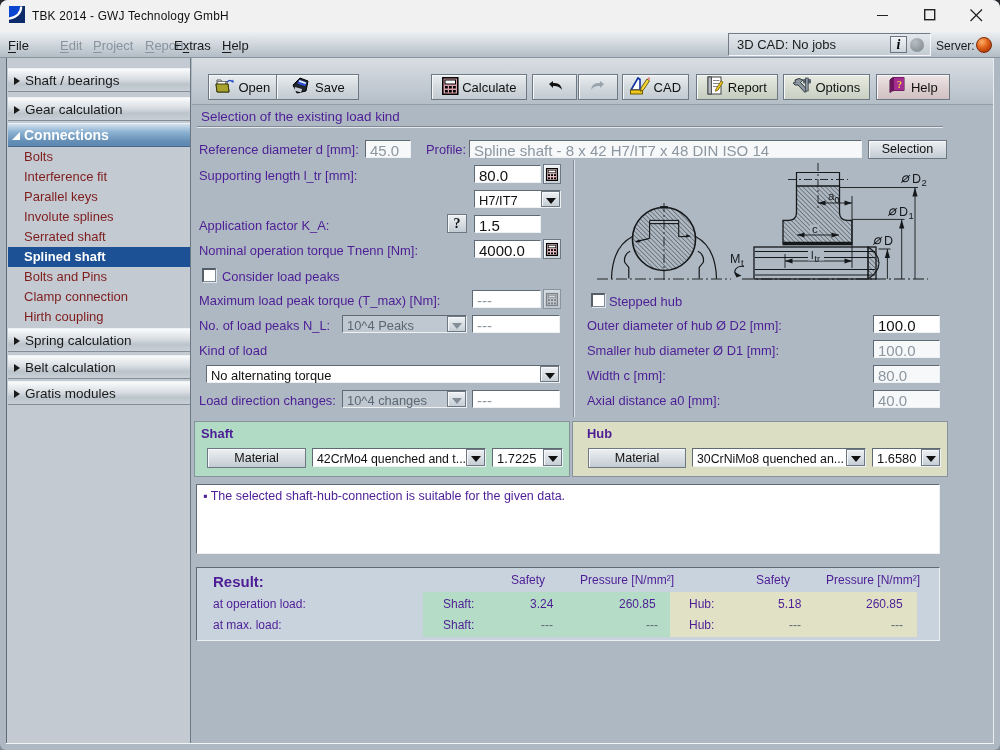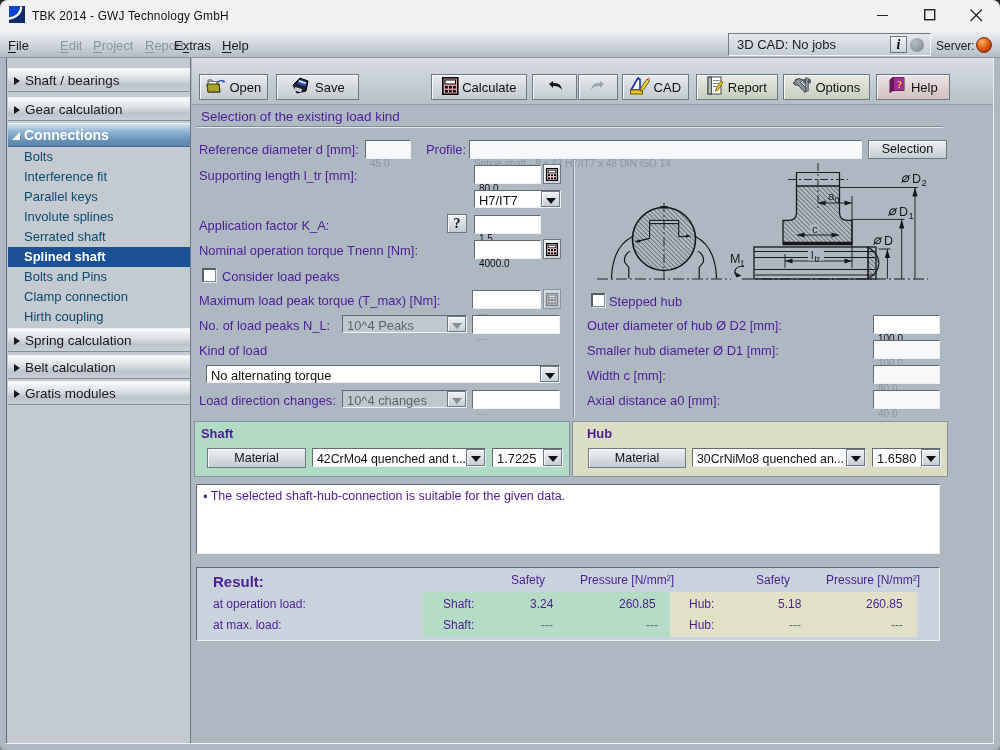--- a/index.html
+++ b/index.html
@@ -41,38 +41,38 @@
   border-top:1px solid #eef1f4; border-bottom:1px solid #848e98;
   font-size:13px; font-weight:bold; color:#1a1a1a; line-height:23px; }
 .navhdr .arr { display:inline-block; width:0; height:0; border-left:6px solid #1a1a1a;
   border-top:4px solid transparent; border-bottom:4px solid transparent; margin:0 5px 0 6px; }
 .navhdr .lbl { font-weight:normal; font-size:13.5px; }
 #hdr-conn { font-size:14px; background:linear-gradient(180deg,#d4e2ee 0%,#8fb4d4 35%,#638db4 80%,#5d88b0 100%);
   color:#fff; border-bottom:1px solid #46698c; }
 #hdr-conn .arr2 { display:inline-block; width:0; height:0; border-bottom:8px solid #fff;
   border-left:8px solid transparent; margin:0 4px 0 4px; }
 .navitem { position:absolute; left:1px; width:182px; height:20px; font-size:13px;
-  color:#0c4a6e; line-height:20px; padding-left:16px; }
+  color:#7f1d1d; line-height:20px; padding-left:16px; }
 .navsel { background:#1d5195; color:#fff; font-weight:bold; }
 
 #toolbar { position:absolute; left:192px; top:58px; width:801px; height:47px;
   background:linear-gradient(180deg,#d9dee3 0%,#c3cbd3 60%,#b4bec7 100%);
   border-bottom:1px solid #939da7; }
 .tbtn { position:absolute; top:74px; height:26px; border:1px solid #6d7883;
   background:linear-gradient(180deg,#e9edf0 0%,#d3dade 50%,#c2cbd2 100%);
   box-shadow:inset 1px 1px 0 #f6f8fa;
   font-size:13px; color:#111; text-align:center; }
 .tbtn span.cap { vertical-align:middle; }
 
 #content { position:absolute; left:192px; top:106px; width:801px; height:637px; background:#aeb8c2; }
 .lbl12 { position:absolute; font-size:12.9px; color:#4c1d95; white-space:nowrap; }
-.inp { position:absolute; height:18px; background:#fff; font-size:10px; color:#111;
+.inp { position:absolute; height:18px; background:#fff; font-size:15px; color:#111;
   border-top:1px solid #5f6a74; border-left:1px solid #5f6a74;
   border-bottom:1px solid #eef1f4; border-right:1px solid #eef1f4;
-  padding:17px 0 0 4px; }
+  padding:1px 0 0 4px; }
 .inp.dis { background:#f6f8f9; color:#8d97a1; }
 .inp.gtxt { color:#8d97a1; }
 .combo { position:absolute; height:18px; background:#fff; font-size:12.9px;
   border-top:1px solid #5f6a74; border-left:1px solid #5f6a74;
   border-bottom:1px solid #eef1f4; border-right:1px solid #eef1f4;
   font-size:12.9px; color:#111; }
 .combo .ctxt { position:absolute; left:4px; top:1.5px; white-space:nowrap; }
 .cbtn { position:absolute; right:0; top:0; width:19px; height:100%;
   background:linear-gradient(180deg,#eef1f4,#c6cfd6); border:1px solid #6d7883;
   box-shadow:inset 1px 1px 0 #f6f8fa; }
@@ -141,21 +141,21 @@
     <div class="navitem navsel" style="top:189px">Splined shaft</div>
     <div class="navitem" style="top:209px">Bolts and Pins</div>
     <div class="navitem" style="top:229px">Clamp connection</div>
     <div class="navitem" style="top:249px">Hirth coupling</div>
     <div class="navhdr" style="top:270px"><span class="arr"></span><span class="lbl">Spring calculation</span></div>
     <div class="navhdr" style="top:297px"><span class="arr"></span><span class="lbl">Belt calculation</span></div>
     <div class="navhdr" style="top:323px"><span class="arr"></span><span class="lbl">Gratis modules</span></div>
   </div>
 
   <div id="toolbar"></div>
-  <div class="tbtn" style="left:199px;width:69px;line-height:24px">
+  <div class="tbtn" style="left:208px;width:69px;line-height:24px">
     <svg width="20" height="16" viewBox="0 0 20 16" style="vertical-align:-3px">
       <path d="M2,14 L1,6 h12 l1,8 z" fill="#8f8a1e" stroke="#3a3a10"></path>
       <path d="M2,5 V2 h4 l1,1.5 h5 V5" fill="#fdfdf6" stroke="#555"></path>
       <rect x="3" y="3.6" width="8" height="10" fill="#fff" stroke="#777" transform="skewX(-4)"></rect>
       <path d="M1,6 h12 l1,8 H2 Z" fill="#a8a32c" stroke="#3a3a10"></path>
       <path d="M12,4 q3,-3 6,0" fill="none" stroke="#2b50c8" stroke-width="1.4"></path>
       <path d="M18,1.5 l1,3 -3,-0.4 z" fill="#2b50c8"></path>
     </svg><span class="cap"> Open</span></div>
   <div class="tbtn" style="left:276px;width:83px;line-height:24px">
     <svg width="21" height="17" viewBox="0 0 21 17" style="vertical-align:-3px">

